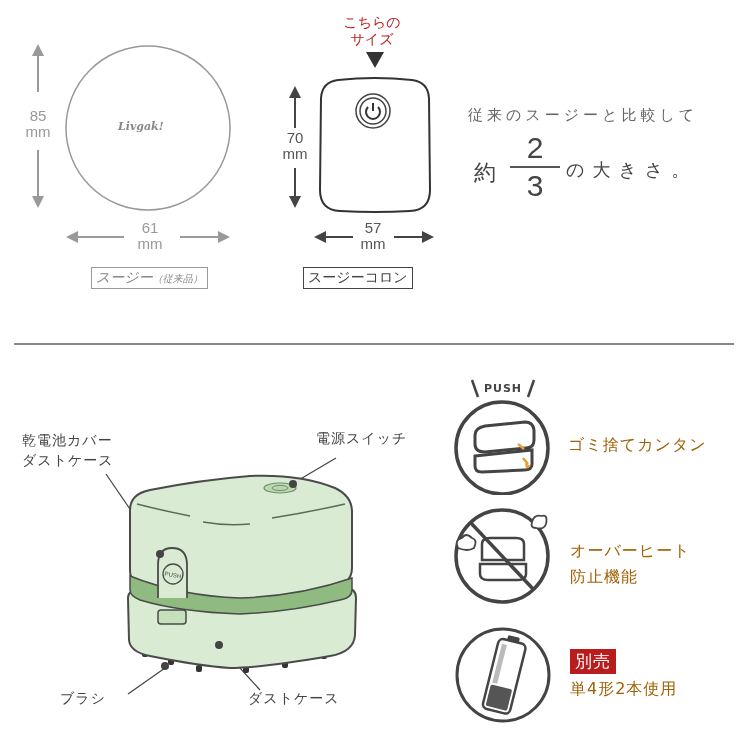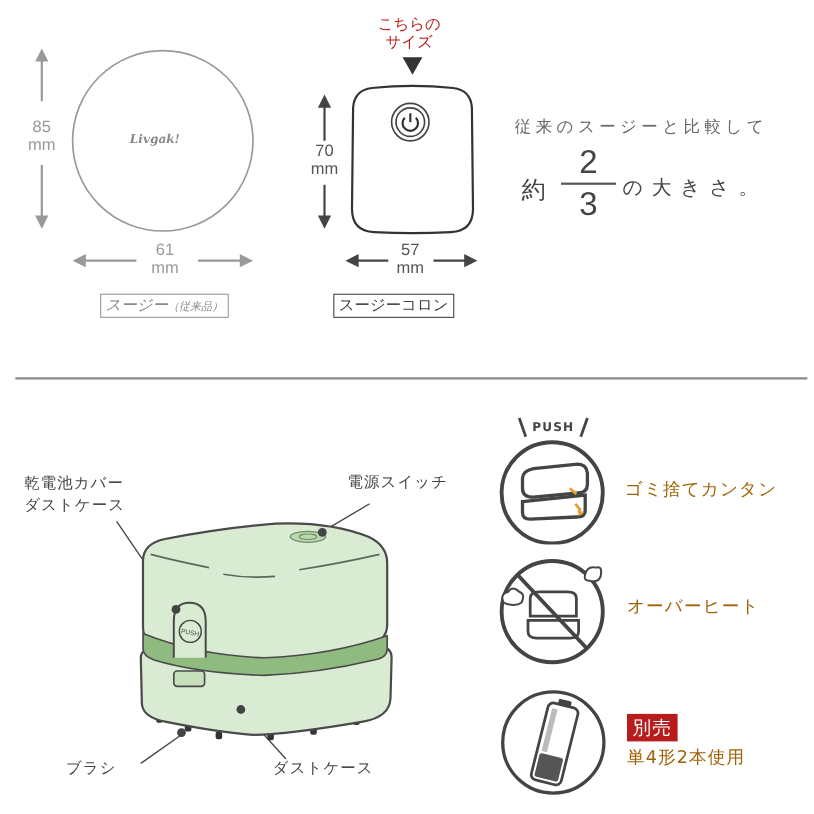--- a/index.html
+++ b/index.html
@@ -165,20 +165,21 @@
   <svg class="abs" style="left:0;top:0" width="120" height="110">
     <circle cx="62" cy="56" r="46" fill="none" stroke="#444" stroke-width="3.5"></circle>
     <path d="M42,44 Q42,38 50,38 L76,38 Q84,38 84,44 L84,60 L42,60 Z" fill="none" stroke="#444" stroke-width="2.5"></path>
     <path d="M40,64 L86,64 L86,74 Q86,80 78,80 L48,80 Q40,80 40,74 Z" fill="none" stroke="#444" stroke-width="2.5"></path>
     <line x1="30" y1="22" x2="94" y2="90" stroke="#444" stroke-width="3.5"></line>
     <path d="M18,48 Q14,40 22,38 Q26,32 32,38 Q38,40 34,48 Q28,52 18,48 Z" fill="#fff" stroke="#444" stroke-width="1.8"></path>
     <path d="M92,22 Q94,14 102,16 Q108,14 106,24 Q104,30 96,28 Q90,28 92,22 Z" fill="#fff" stroke="#444" stroke-width="1.8"></path>
   </svg>
   <div class="abs feature-text" style="left:130px;top:38px;">
     <div>オーバーヒート</div>
+    <div>防止機能</div>
   </div>
 </div>
 
 <div class="abs" style="left:440px;top:615px;width:300px;height:120px;">
   <svg class="abs" style="left:0;top:0" width="120" height="120">
     <circle cx="63" cy="60" r="46" fill="none" stroke="#444" stroke-width="3"></circle>
     <g transform="rotate(14 63 62)">
       <rect x="58" y="20" width="12" height="6" rx="1.5" fill="#444"></rect>
       <rect x="50" y="25" width="28" height="72" rx="5" fill="#fff" stroke="#444" stroke-width="2.5"></rect>
       <rect x="54" y="30" width="5" height="40" fill="#bbb"></rect>

